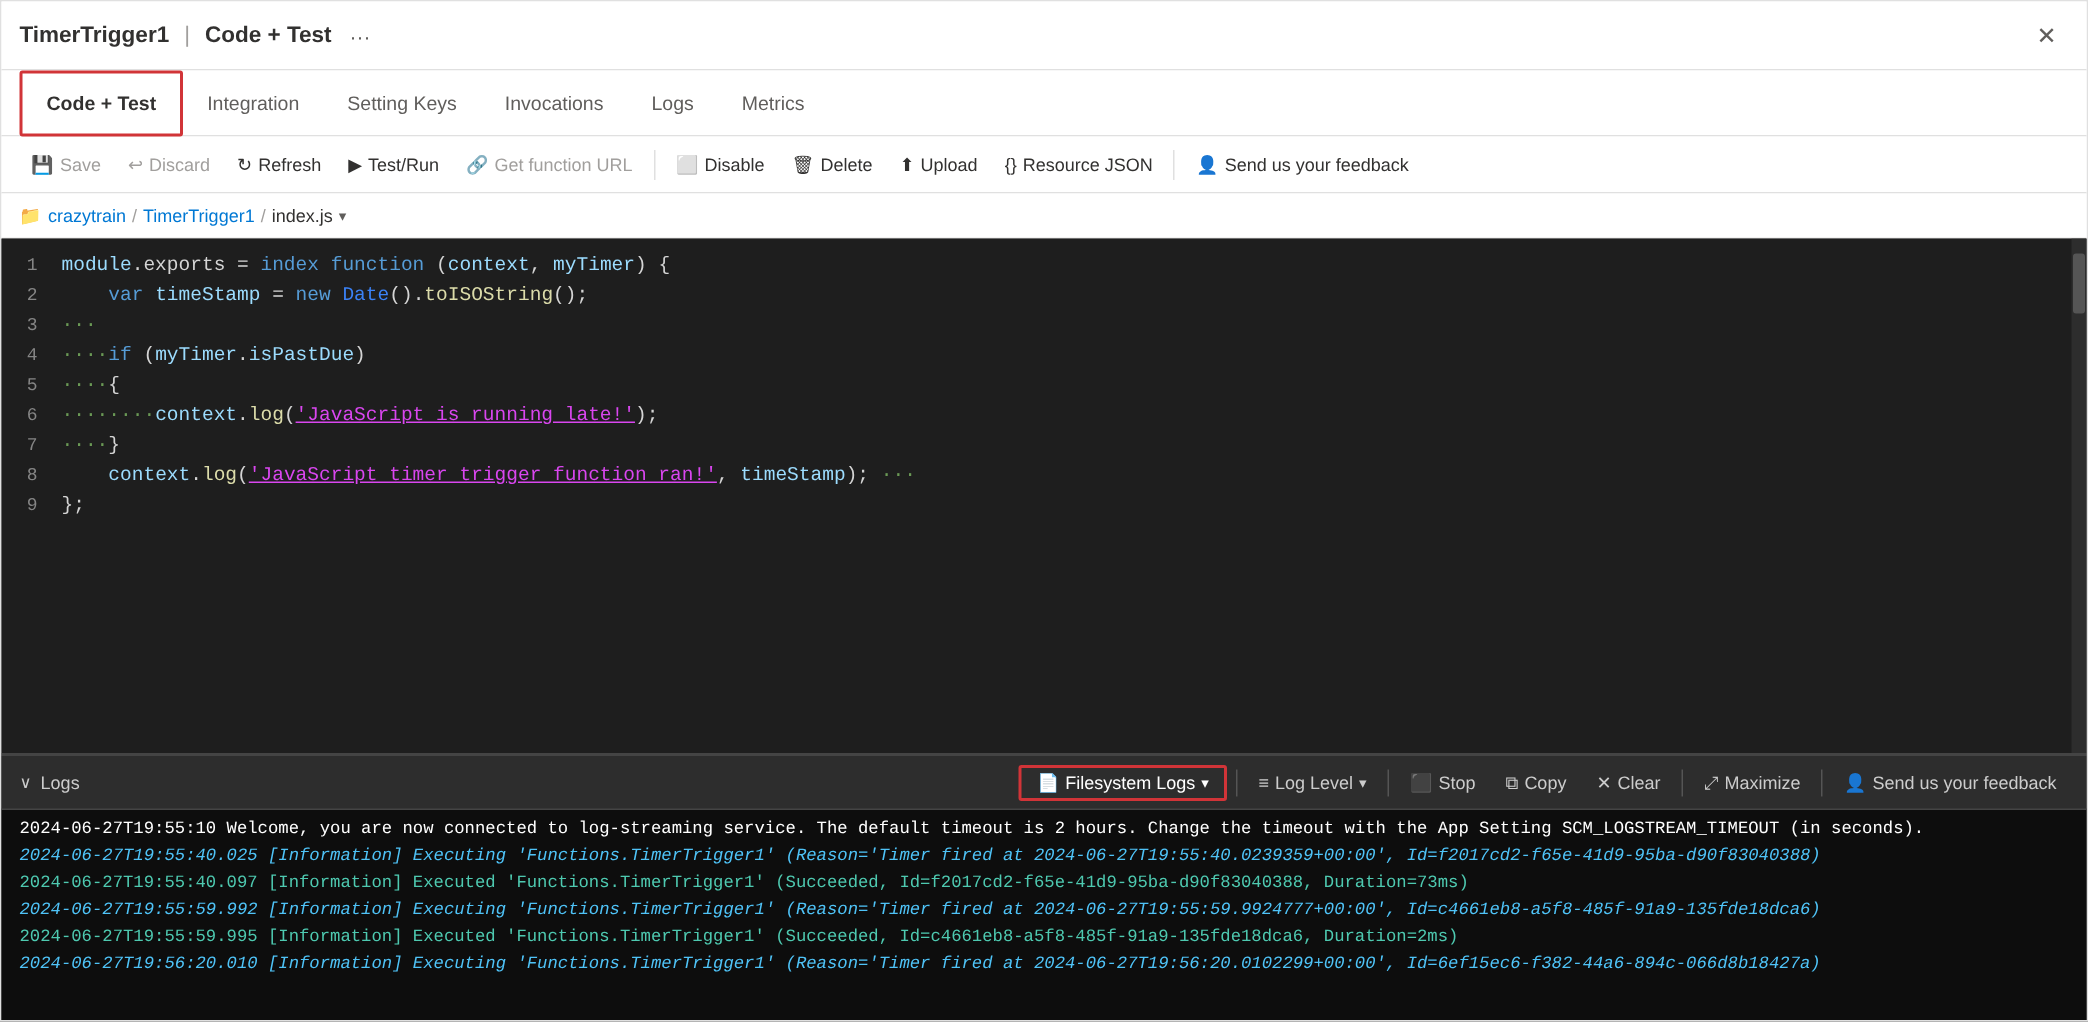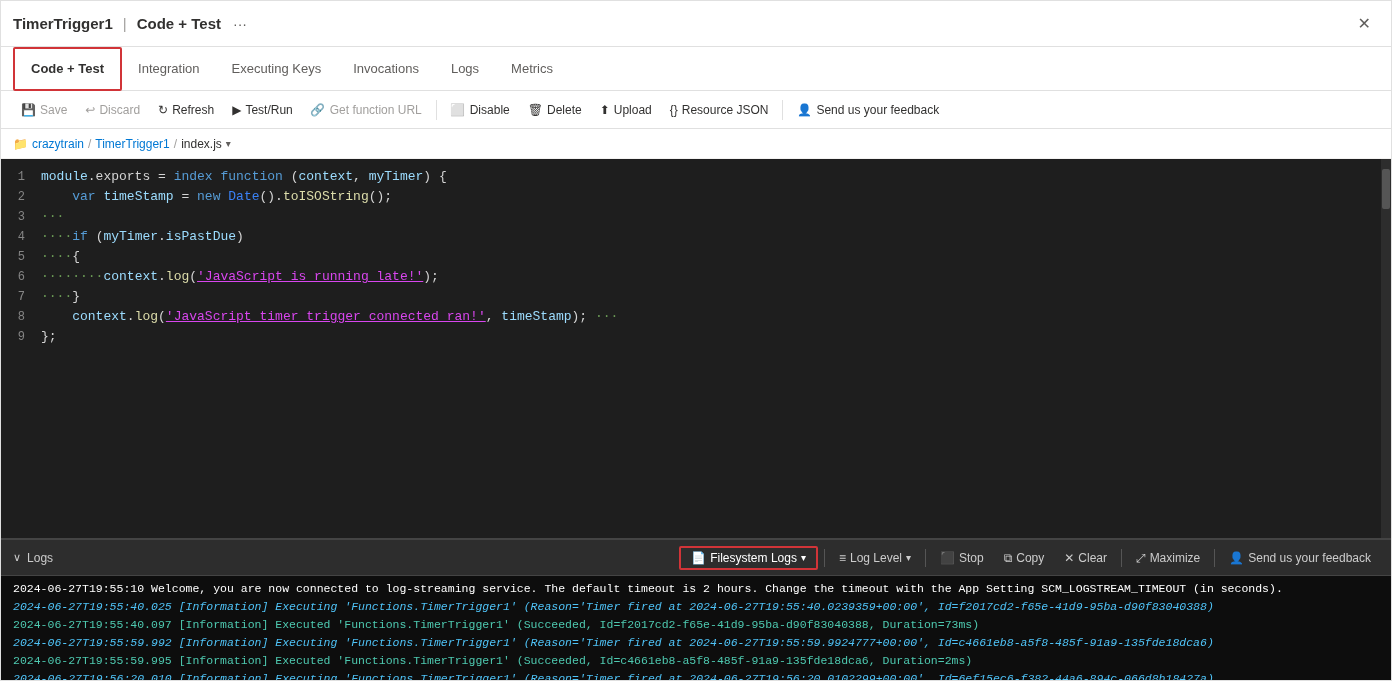--- a/index.html
+++ b/index.html
@@ -253,21 +253,21 @@
       margin: 0 2px;
     }
     .logs-content {
       background: #0d0d0d;
       color: #ccc;
       font-family: 'Consolas', 'Courier New', monospace;
       font-size: 11.5px;
       line-height: 18px;
       padding: 4px 0;
       overflow-y: auto;
-      height: 104px;
+      height: 140px;
     }
     .logs-content::-webkit-scrollbar { width: 8px; }
     .logs-content::-webkit-scrollbar-track { background: #0d0d0d; }
     .logs-content::-webkit-scrollbar-thumb { background: #555; }
     .log-line {
       padding: 0 12px;
       white-space: nowrap;
       overflow: hidden;
       font-size: 11.5px;
     }
@@ -309,21 +309,21 @@
       <span class="title-separator">|</span>
       <span class="title-text">Code + Test</span>
       <span class="title-dots">···</span>
     </div>
     <button class="close-btn">✕</button>
   </div>
 
   <div class="nav-tabs">
     <button class="nav-tab active">Code + Test</button>
     <button class="nav-tab">Integration</button>
-    <button class="nav-tab">Executing Keys</button>
+    <button class="nav-tab">Setting Keys</button>
     <button class="nav-tab">Invocations</button>
     <button class="nav-tab">Logs</button>
     <button class="nav-tab">Metrics</button>
   </div>
 
   <div class="toolbar">
     <button class="toolbar-btn disabled">
       <span>💾</span>
       <span>Save</span>
     </button>
@@ -410,21 +410,21 @@
         <span class="line-content"><span class="comment-dots">········</span><span class="var">context</span><span class="op">.</span><span class="fn">log</span><span class="op">(</span><span class="str">'JavaScript is running late!'</span><span class="op">);</span></span>
       </div>
 
       <div class="code-line">
         <span class="line-number">7</span>
         <span class="line-content"><span class="comment-dots">····</span><span class="op">}</span></span>
       </div>
 
       <div class="code-line">
         <span class="line-number">8</span>
-        <span class="line-content"><span class="op">    </span><span class="var">context</span><span class="op">.</span><span class="fn">log</span><span class="op">(</span><span class="str">'JavaScript timer trigger connected ran!'</span><span class="op">, </span><span class="var">timeStamp</span><span class="op">);</span><span class="comment-dots"> ···</span></span>
+        <span class="line-content"><span class="op">    </span><span class="var">context</span><span class="op">.</span><span class="fn">log</span><span class="op">(</span><span class="str">'JavaScript timer trigger function ran!'</span><span class="op">, </span><span class="var">timeStamp</span><span class="op">);</span><span class="comment-dots"> ···</span></span>
       </div>
 
       <div class="code-line">
         <span class="line-number">9</span>
         <span class="line-content"><span class="op">};</span></span>
       </div>
     </div>
 
     <div class="vertical-scrollbar">
       <div class="scrollbar-thumb"></div>

